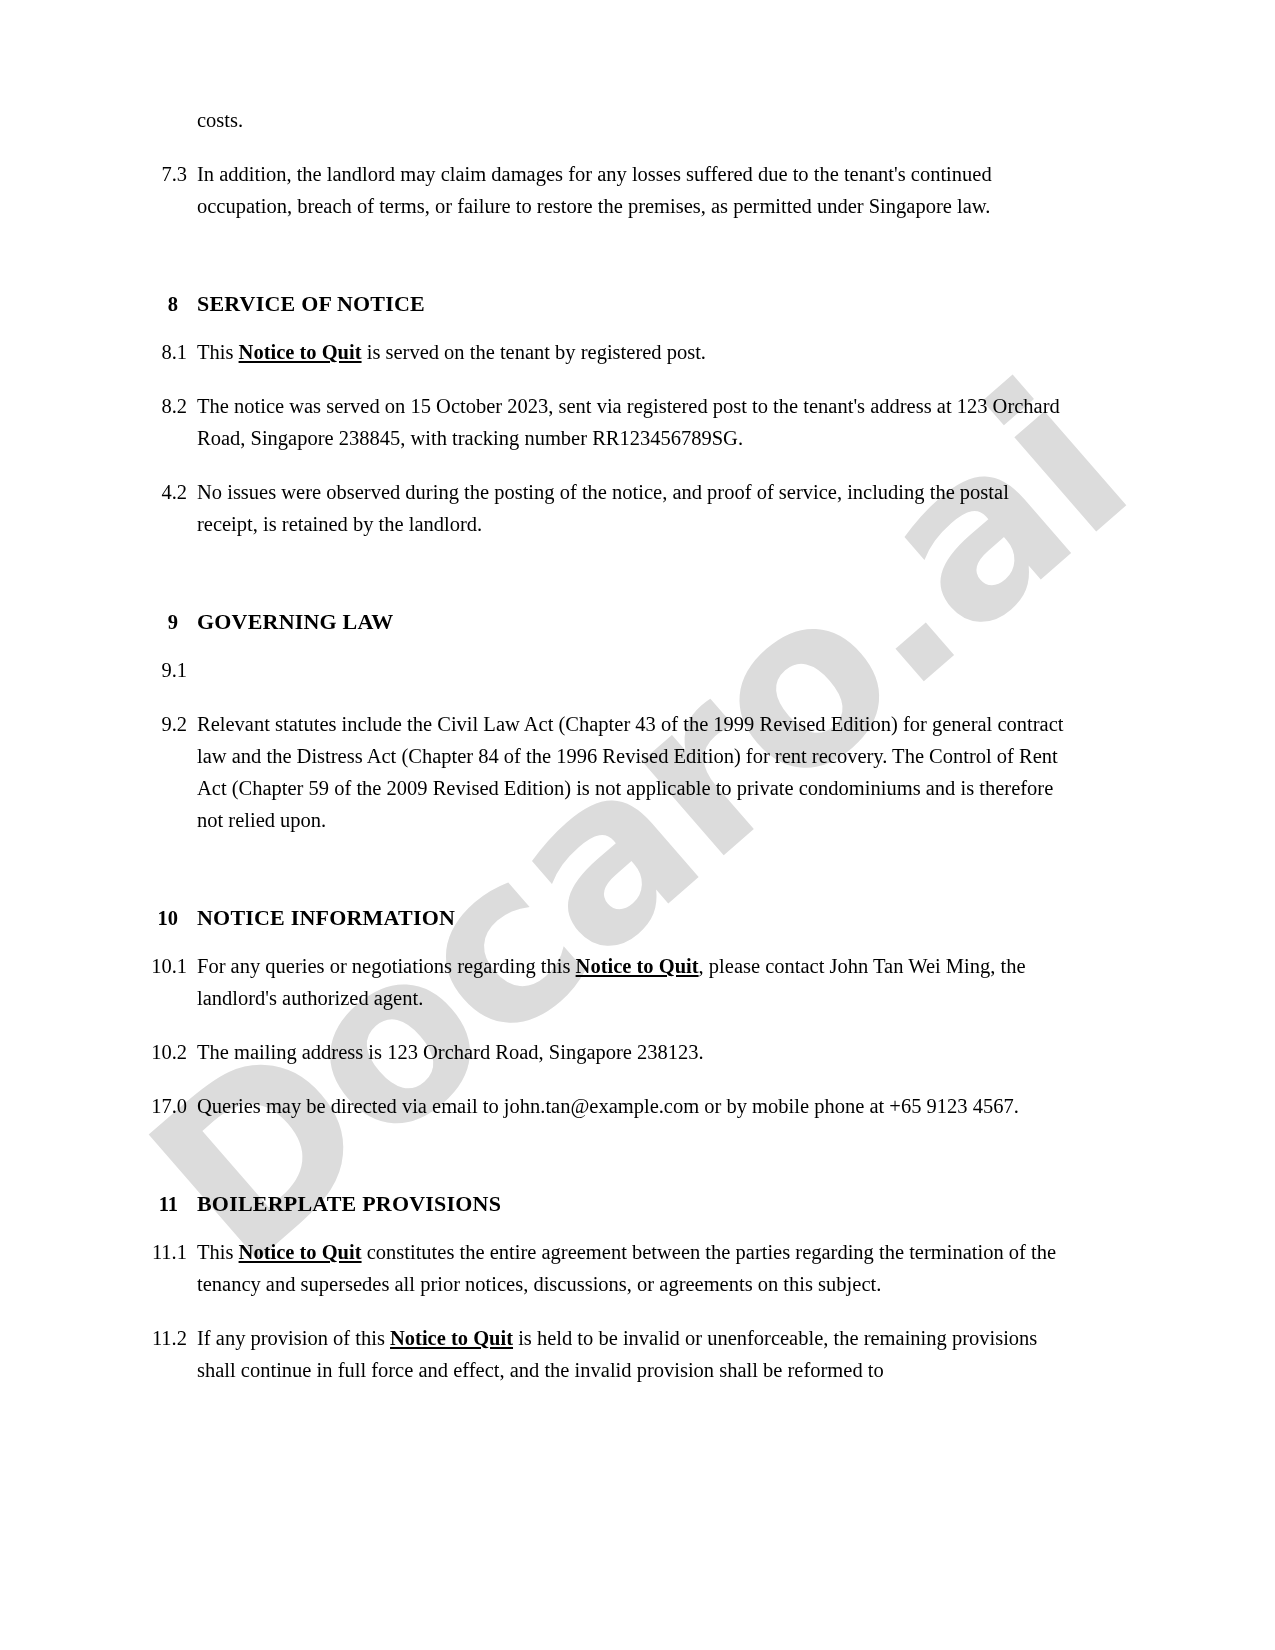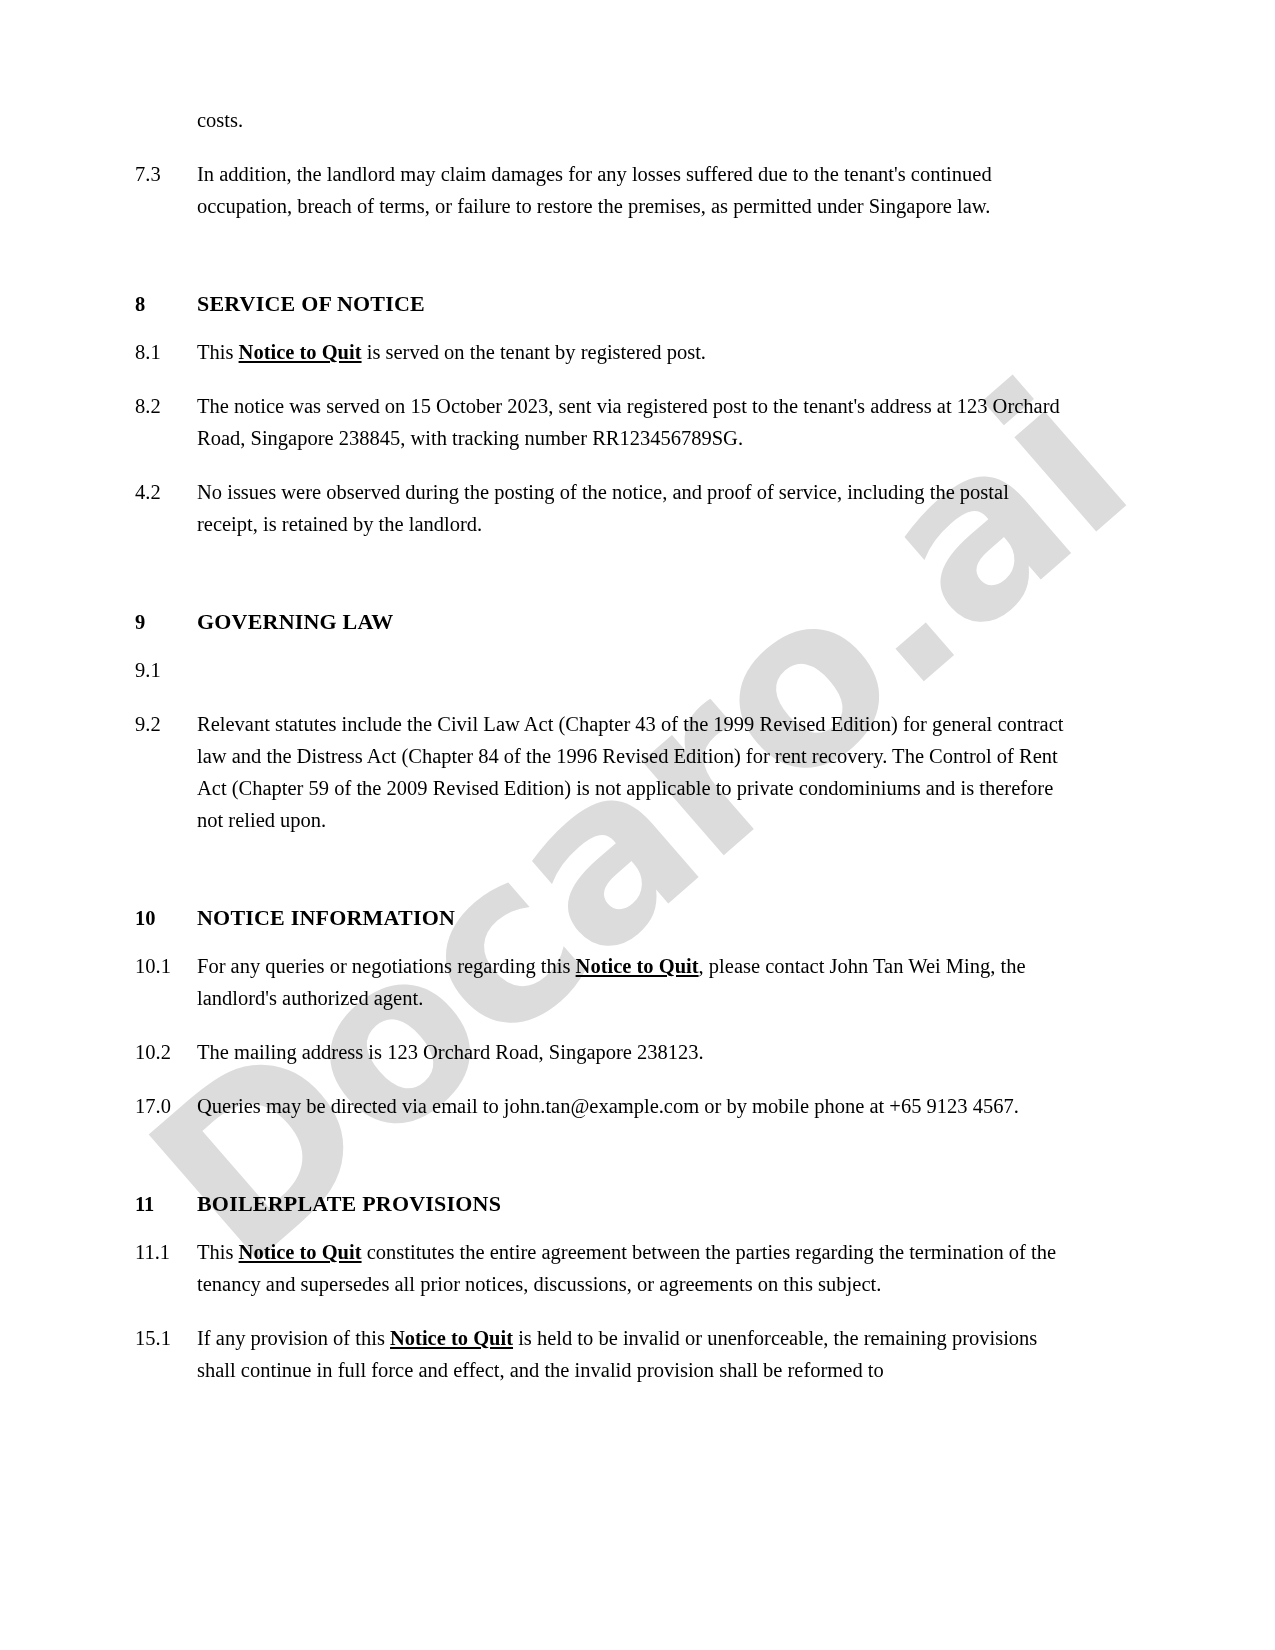--- a/index.html
+++ b/index.html
@@ -49,21 +49,21 @@
   .block {
     display: flex;
     align-items: flex-start;
     padding: 0 0 0 0;
   }
 
   .num {
     width: 62px;              
     flex: 0 0 62px;
     margin-left: 135px;
-    text-align: left;
+    text-align: right;
     padding-right: 10px;
     box-sizing: border-box;
     font-size: 20.5px;
     line-height: 32px;
   }
 
   .body {
     width: 873px;             
     flex: 0 0 873px;
     font-size: 20.5px;
@@ -170,18 +170,18 @@
         <div class="num">11</div>
         <div class="body">BOILERPLATE PROVISIONS</div>
       </div>
       <div class="sp-afterh"></div>
       <div class="block">
         <div class="num">11.1</div>
         <div class="body">This <b>Notice to Quit</b> constitutes the entire agreement between the parties regarding the termination of the tenancy and supersedes all prior notices, discussions, or agreements on this subject.</div>
       </div>
       <div class="sp-para"></div>
       <div class="block">
-        <div class="num">15.1</div>
+        <div class="num">11.2</div>
         <div class="body">If any provision of this <b>Notice to Quit</b> is held to be invalid or unenforceable, the remaining provisions shall continue in full force and effect, and the invalid provision shall be reformed to</div>
       </div>
     </div>
 
 </div>
 
 </body></html>

